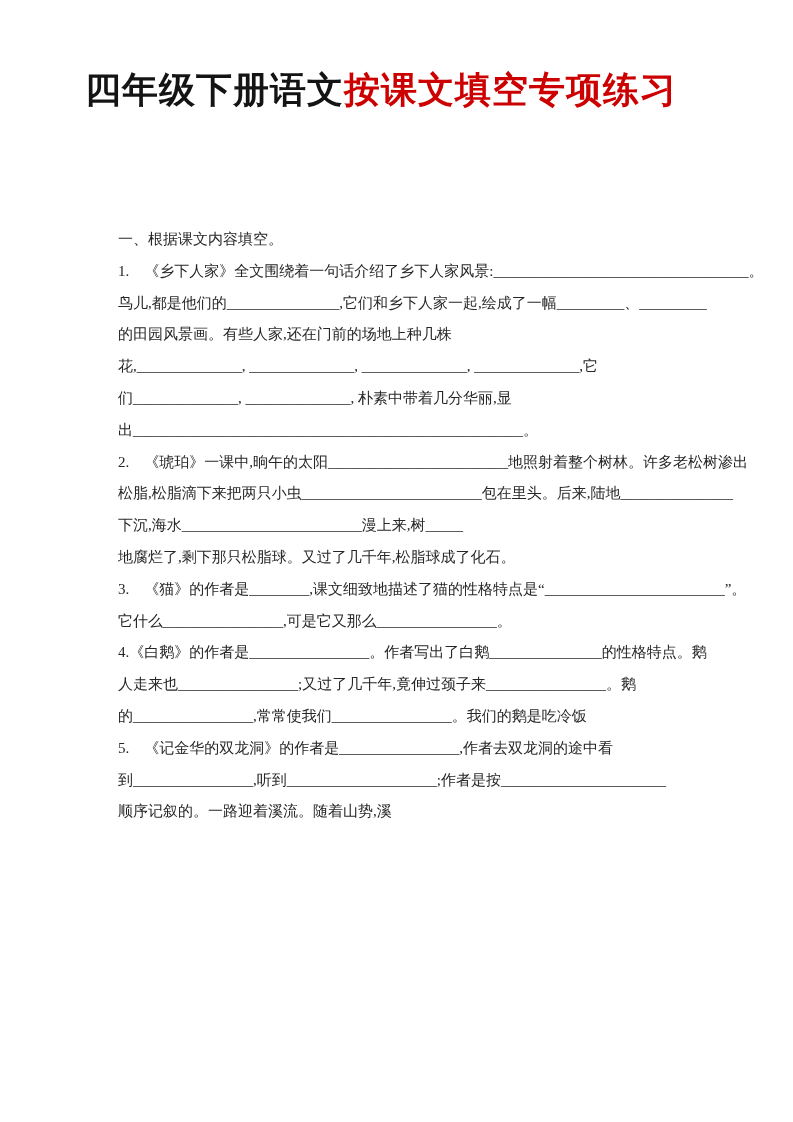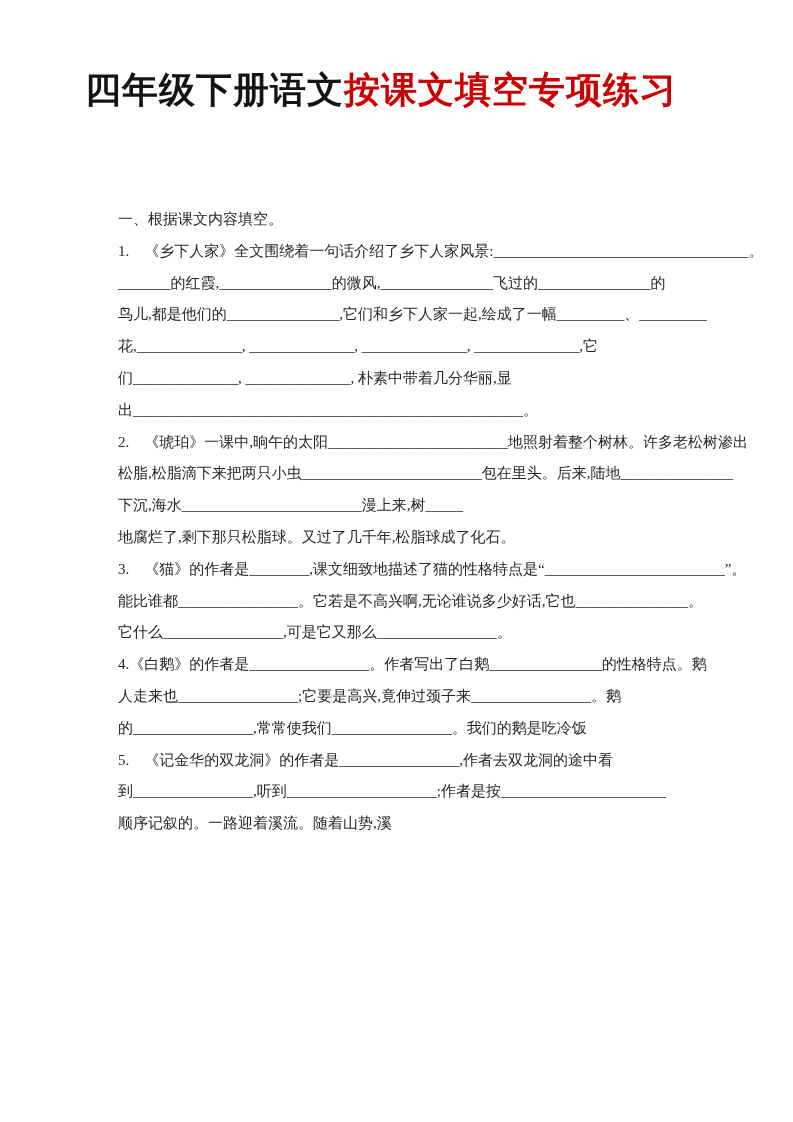--- a/index.html
+++ b/index.html
@@ -37,21 +37,21 @@
     letter-spacing: 1px;
     line-height: 1.45;
     white-space: nowrap;
     color: var(--title-black);
   }
   .title .red {
     color: var(--title-red);
   }
   .content {
     position: absolute;
-    top: 204px;
+    top: 224px;
     left: 118px;
     width: 562px;
     font-size: 15px;
     line-height: 31.8px;
     color: var(--body-text);
   }
   .line {
     white-space: nowrap;
     height: 31.8px;
   }
@@ -59,33 +59,32 @@
 </head>
 <body>
 
 <div class="page">
 
   <h1 class="title"><span>四年级下册语文</span><span class="red">按课文填空专项练习</span></h1>
 
   <div class="content">
     <div class="line">一、根据课文内容填空。</div>
     <div class="line">1.　《乡下人家》全文围绕着一句话介绍了乡下人家风景:__________________________________。</div>
-    <div class="line">_______的红霞,_______________的微风,_______________飞过的_______________的</div>
     <div class="line">鸟儿,都是他们的_______________,它们和乡下人家一起,绘成了一幅_________、_________</div>
+    <div class="line">的田园风景画。有些人家,还在门前的场地上种几株</div>
     <div class="line">花,______________, ______________, ______________, ______________,它</div>
     <div class="line">们______________, ______________, 朴素中带着几分华丽,显</div>
     <div class="line">出____________________________________________________。</div>
     <div class="line">2.　《琥珀》一课中,晌午的太阳________________________地照射着整个树林。许多老松树渗出</div>
     <div class="line">松脂,松脂滴下来把两只小虫________________________包在里头。后来,陆地_______________</div>
     <div class="line">下沉,海水________________________漫上来,树_____</div>
     <div class="line">地腐烂了,剩下那只松脂球。又过了几千年,松脂球成了化石。</div>
     <div class="line">3.　《猫》的作者是________,课文细致地描述了猫的性格特点是“________________________”。</div>
-    <div class="line">能比谁都________________。它若是不高兴啊,无论谁说多少好话,它也_______________。</div>
     <div class="line">它什么________________,可是它又那么________________。</div>
     <div class="line">4.《白鹅》的作者是________________。作者写出了白鹅_______________的性格特点。鹅</div>
-    <div class="line">人走来也________________;它要是高兴,竟伸过颈子来________________。鹅</div>
+    <div class="line">人走来也________________;又过了几千年,竟伸过颈子来________________。鹅</div>
     <div class="line">的________________,常常使我们________________。我们的鹅是吃冷饭</div>
     <div class="line">5.　《记金华的双龙洞》的作者是________________,作者去双龙洞的途中看</div>
     <div class="line">到________________,听到____________________;作者是按______________________</div>
     <div class="line">顺序记叙的。一路迎着溪流。随着山势,溪</div>
   </div>
 
 </div>
 
 </body></html>

